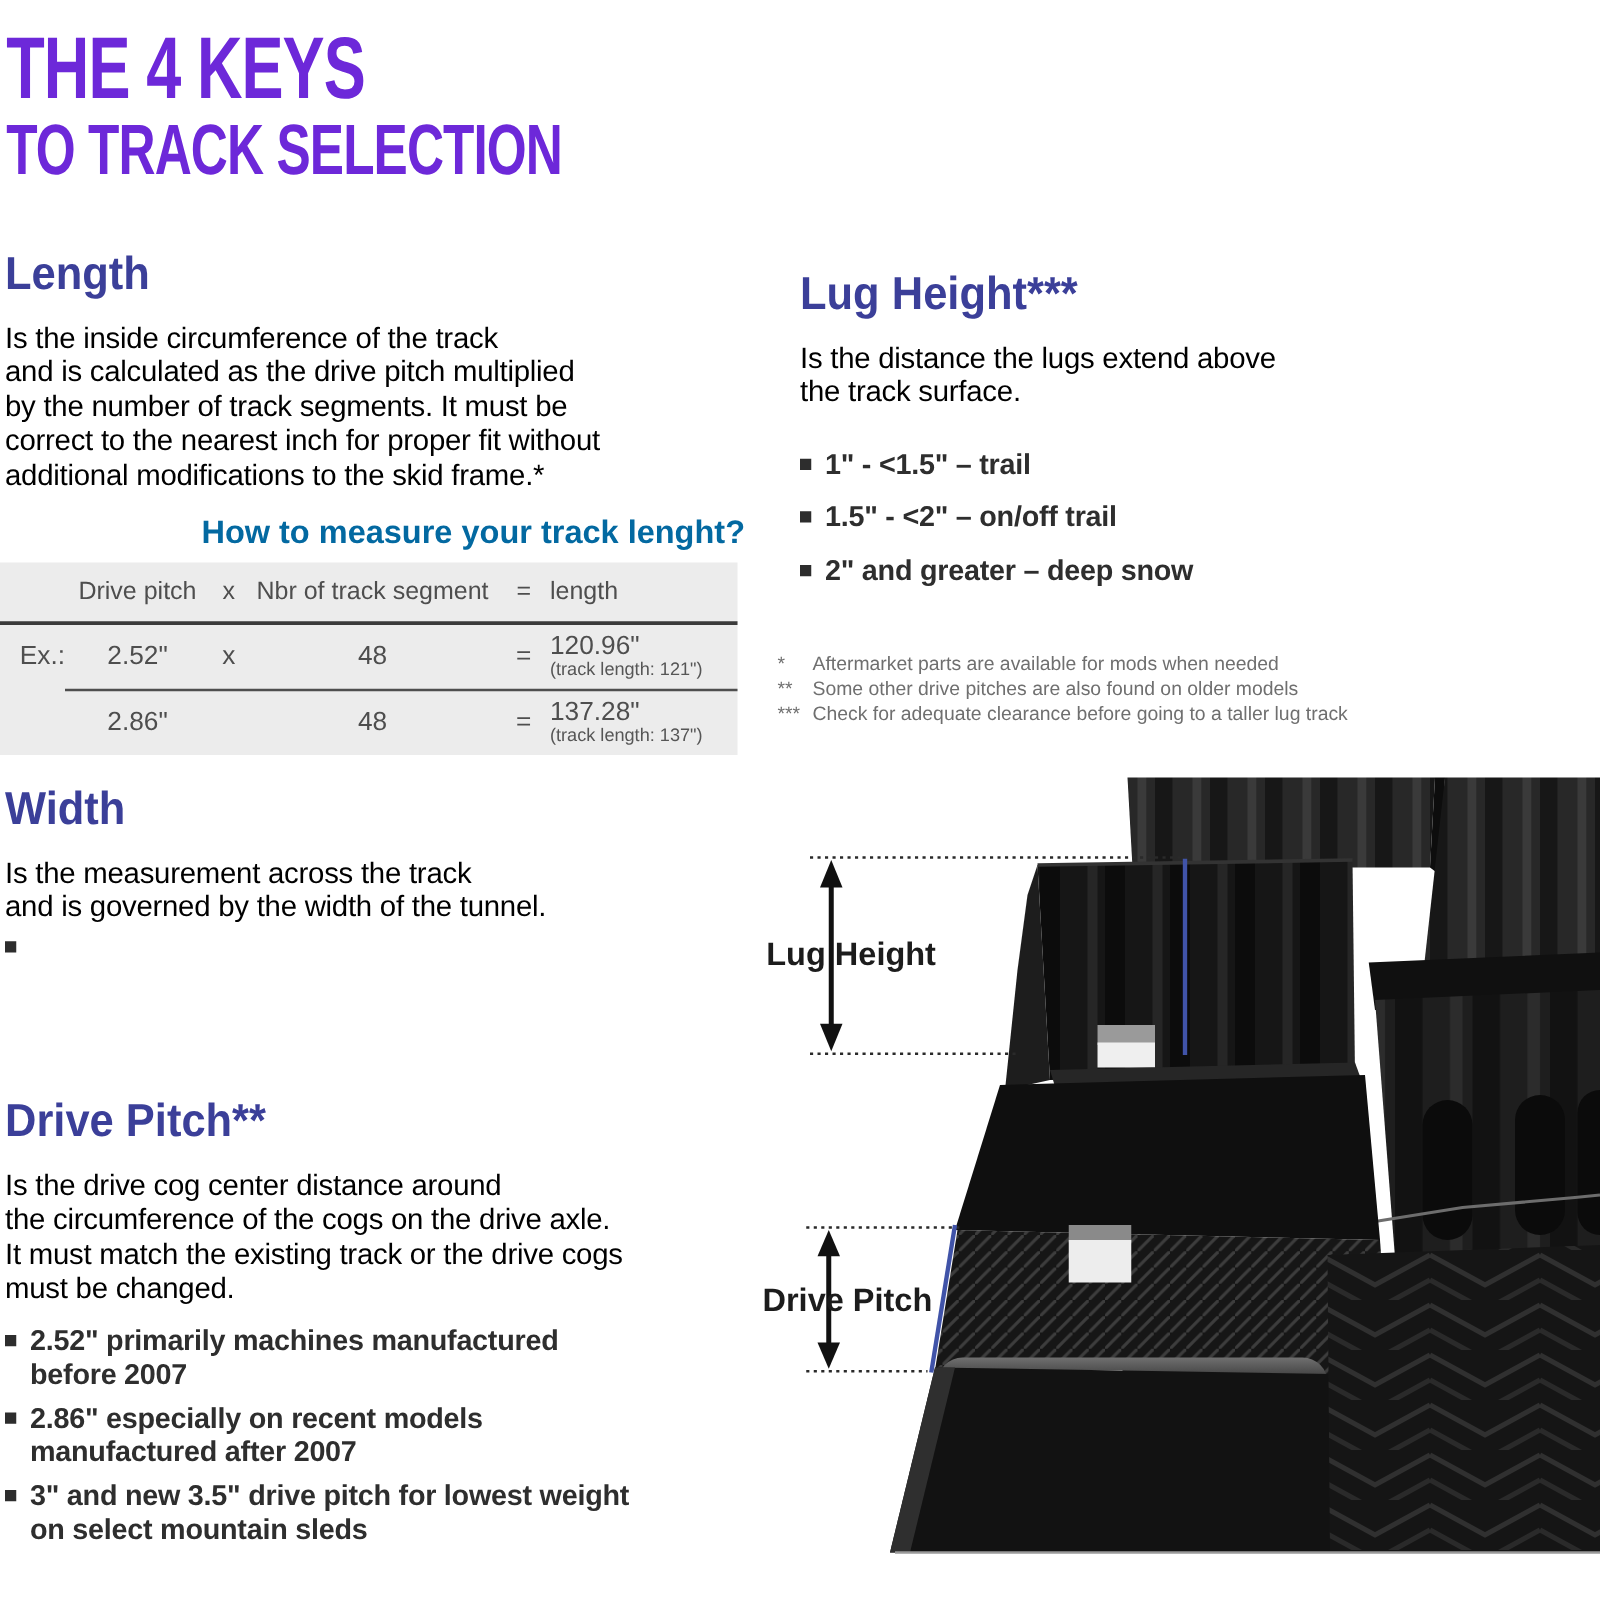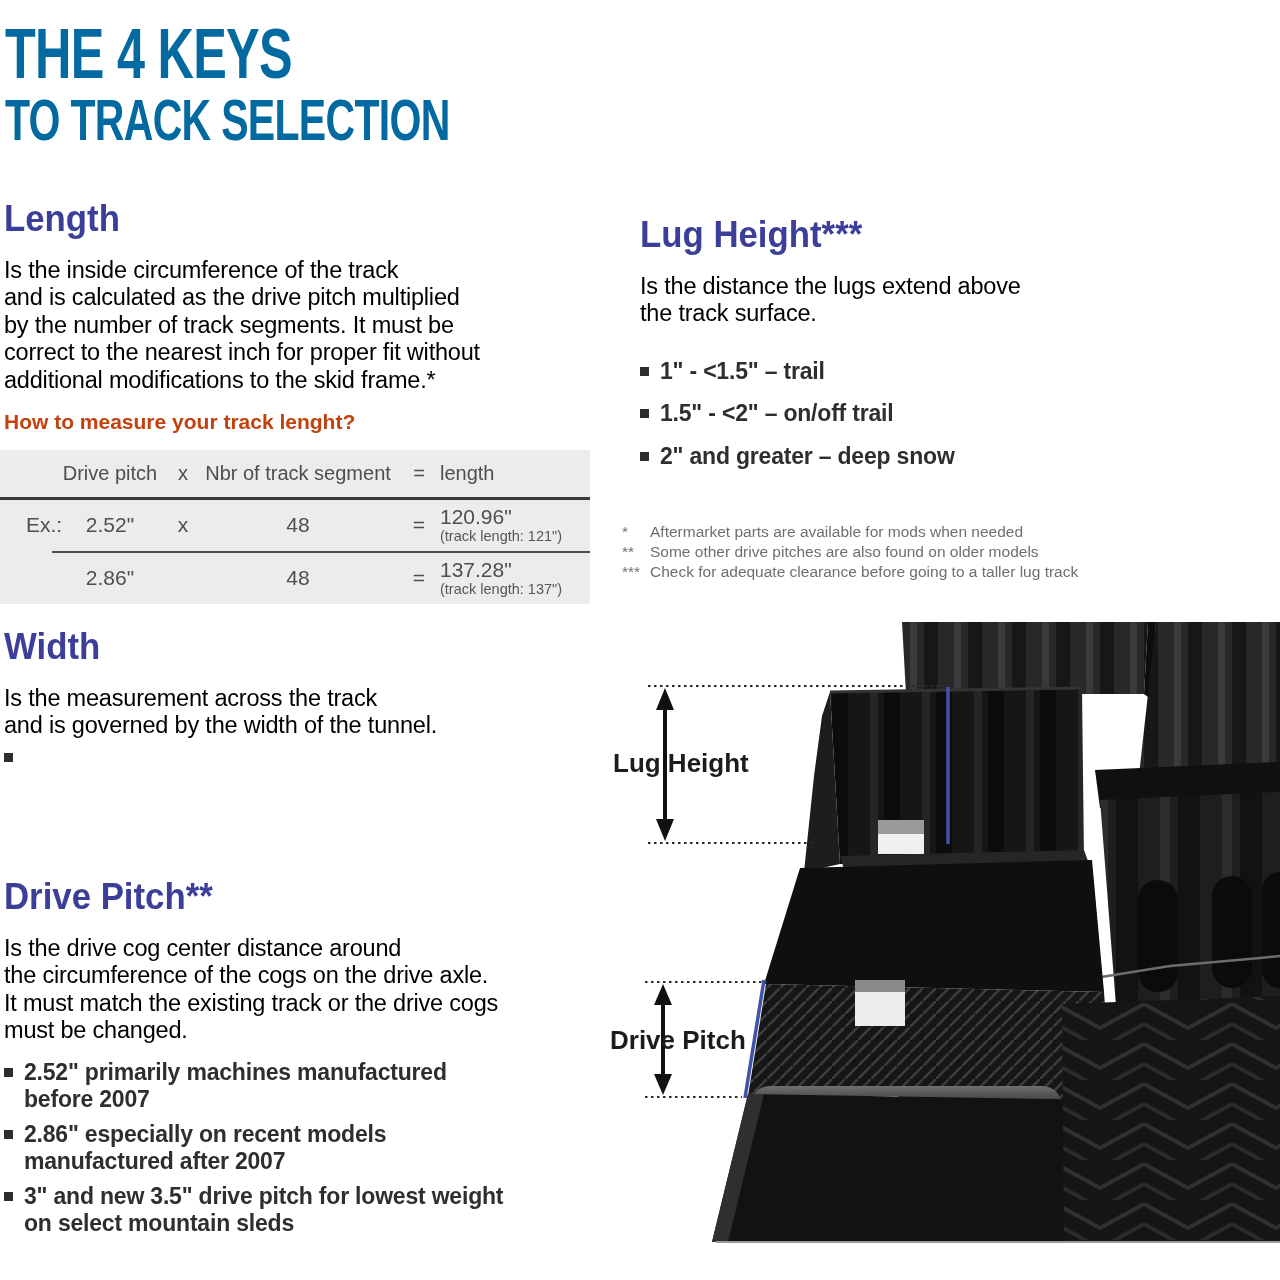--- a/index.html
+++ b/index.html
@@ -2,39 +2,39 @@
 <html><head>
 <meta charset="utf-8">
 <style>
   html,body{margin:0;padding:0;}
   body{
     width:1280px;height:1280px;position:relative;background:#ffffff;
     font-family:"Liberation Sans", sans-serif;color:#4e4e4e;overflow:hidden;
   }
   .abs{position:absolute;}
   
-  #page-title{left:5px;top:20px;color:#0369a1;}
+  #page-title{left:5px;top:20px;color:#6d28d9;}
   #page-title .t1{
     font-size:70px;font-weight:bold;line-height:0.98;letter-spacing:-1px;
     transform:scaleX(0.72);transform-origin:left top;white-space:nowrap;
   }
   #page-title .t2{
     font-size:57px;font-weight:bold;line-height:1.0;letter-spacing:-1px;margin-top:3px;
     transform:scaleX(0.72);transform-origin:left top;white-space:nowrap;
   }
   
   h2.sec{
     margin:0 0 16px 0;font-size:37px;font-weight:bold;color:#3b3f99;
     transform:scaleX(0.94);transform-origin:left top;white-space:nowrap;line-height:1.15;
   }
   .body-text{
     font-size:23.5px;line-height:27.5px;color:#000000;letter-spacing:-0.2px;
     white-space:pre-line;margin:0;
   }
-  .question{font-size:21px;font-weight:bold;color:#c2410c;margin-top:16px;}
+  .question{font-size:26px;font-weight:bold;color:#0369a1;margin-top:16px;text-align:right;}
   .bullet{display:flex;gap:11px;margin-bottom:7px;}
   .bullet .sq{flex:0 0 9px;width:9px;height:9px;background:#2d2d2d;margin-top:9px;}
   .bullet .bt{
     font-size:23px;font-weight:bold;color:#2e2e2e;line-height:27.5px;
     letter-spacing:-0.2px;white-space:pre-line;
   }
   .bullets-spaced .bullet{margin-bottom:15px;}
   #sec-length{left:4px;top:198px;width:592px;}
   #sec-width{left:4px;top:626px;width:600px;}
   #sec-drive{left:4px;top:876px;width:612px;}
@@ -46,21 +46,21 @@
     font-size:20px;padding:0;
   }
   .trow{
     display:grid;grid-template-columns:52px 116px 30px 200px 42px auto;
     align-items:center;
   }
   .trow.head{height:47px;}
   .trow.vals{height:51px;font-size:21px;}
   .tc{text-align:center;}
   .tl{text-align:left;}
-  .ex{padding-left:26px;}
+  .ex{text-align:right;}
   .divider-strong{height:2.5px;background:#3a3a3a;}
   .divider-mid{height:2px;background:#4e4e4e;margin-left:52px;}
   .len-main{font-size:21px;line-height:22px;}
   .len-note{font-size:14.5px;line-height:16px;color:#565656;}
   
   #footnotes{left:622px;top:522px;width:640px;}
   .fn{display:grid;grid-template-columns:28px auto;font-size:15.5px;color:#6f6f6f;
       line-height:20px;}
   
   #figure{left:600px;top:613px;width:680px;height:645px;}

